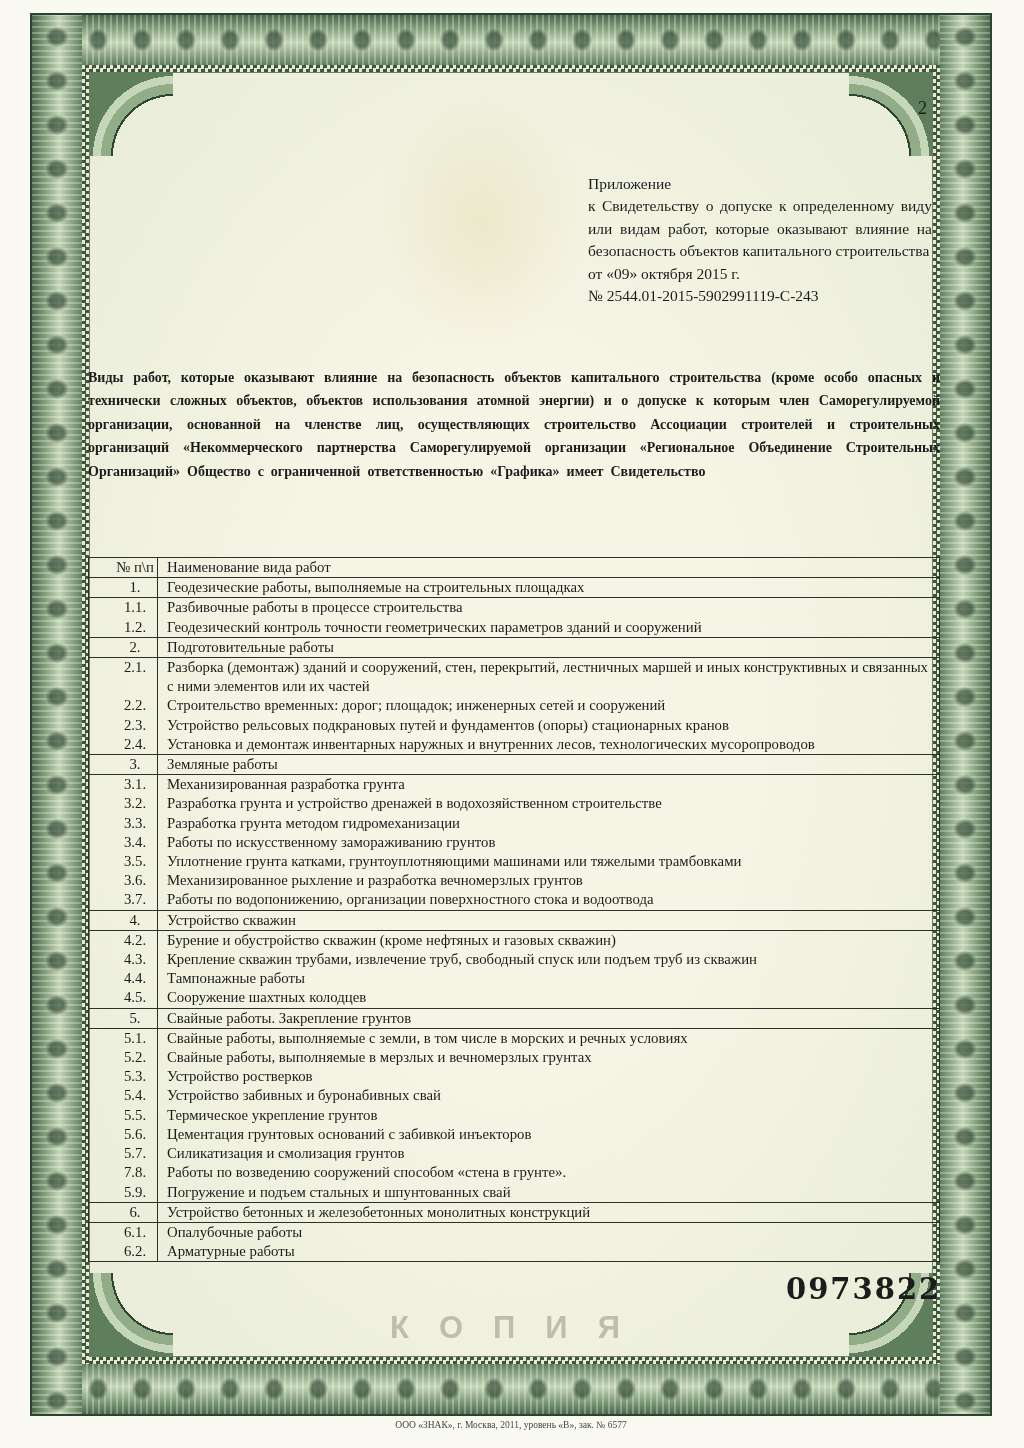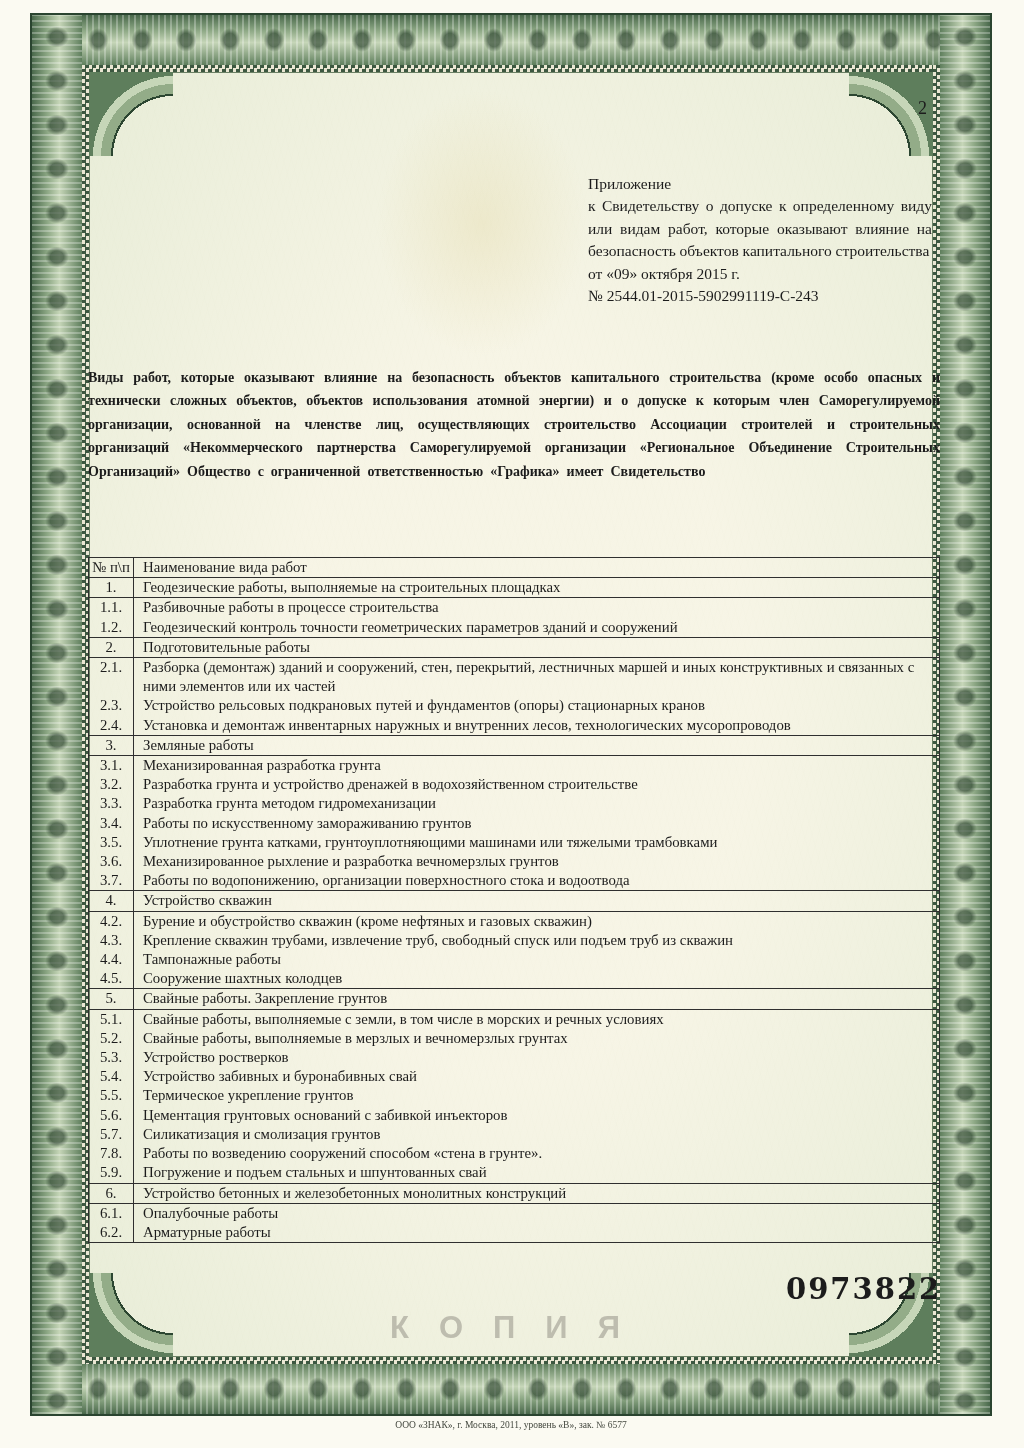--- a/index.html
+++ b/index.html
@@ -56,21 +56,21 @@
   .corner-br{right:57px;bottom:57px;background:radial-gradient(circle at 0% 0%, rgba(0,0,0,0) 0 60px, #2c4631 60px 62px, #93ac88 62px 72px, #c6d6b8 72px 80px, #5e7e5c 80px);}
 
   
   .abs{position:absolute;z-index:3;}
   #page-number{left:918px;top:98px;font-size:18px;}
   .annex{left:588px;top:173px;width:344px;font-size:15.5px;line-height:22.4px;}
   .annex .a-body{text-align:justify;}
   .intro{left:88px;top:366px;width:852px;font-weight:bold;font-size:14px;line-height:23.4px;text-align:justify;word-spacing:3.5px;}
   .doc-table{left:88px;top:557px;width:852px;border:1.6px solid var(--ink,#2f2f2f);box-sizing:border-box;font-size:14.8px;}
   .t-row{display:flex;line-height:19.2px;}
-  .t-num{flex:0 0 44px;text-align:center;border-right:1.6px solid var(--ink,#2f2f2f);}
+  .t-num{flex:0 0 44px;text-align:center;border-right:1.6px solid var(--ink,#2f2f2f);margin-left:24px;}
   .t-name{flex:1;padding:0 6px 0 9px;}
   .t-block{border-top:1.6px solid var(--ink,#2f2f2f);}
   #serial{left:786px;top:1272px;font-family:"DejaVu Serif",serif;font-weight:bold;font-size:29px;letter-spacing:2px;}
   #copy-watermark{left:505px;top:1310px;transform:translateX(-50%);
     font-family:"Liberation Sans",sans-serif;font-weight:bold;font-size:31px;
     letter-spacing:30px;padding-left:30px;color:#8d8a80;opacity:.5;white-space:nowrap;}
   #imprint{left:511px;top:1420px;transform:translateX(-50%);
     font-family:Liberation Serif, serif;font-size:9.5px;color:#44483f;white-space:nowrap;}
 </style>
 </head>
@@ -130,20 +130,24 @@
           <div class="t-num">2.</div>
           <div class="t-name">Подготовительные работы</div>
         </div>
       </div>
       <div class="t-block">
         <div class="t-row">
           <div class="t-num">2.1.</div>
           <div class="t-name">Разборка (демонтаж) зданий и сооружений, стен, перекрытий, лестничных маршей и иных конструктивных и связанных с ними элементов или их частей</div>
         </div>
         <div class="t-row">
+          <div class="t-num">2.2.</div>
+          <div class="t-name">Строительство временных: дорог; площадок; инженерных сетей и сооружений</div>
+        </div>
+        <div class="t-row">
           <div class="t-num">2.3.</div>
           <div class="t-name">Устройство рельсовых подкрановых путей и фундаментов (опоры) стационарных кранов</div>
         </div>
         <div class="t-row">
           <div class="t-num">2.4.</div>
           <div class="t-name">Установка и демонтаж инвентарных наружных и внутренних лесов, технологических мусоропроводов</div>
         </div>
       </div>
       <div class="t-block">
         <div class="t-row">

